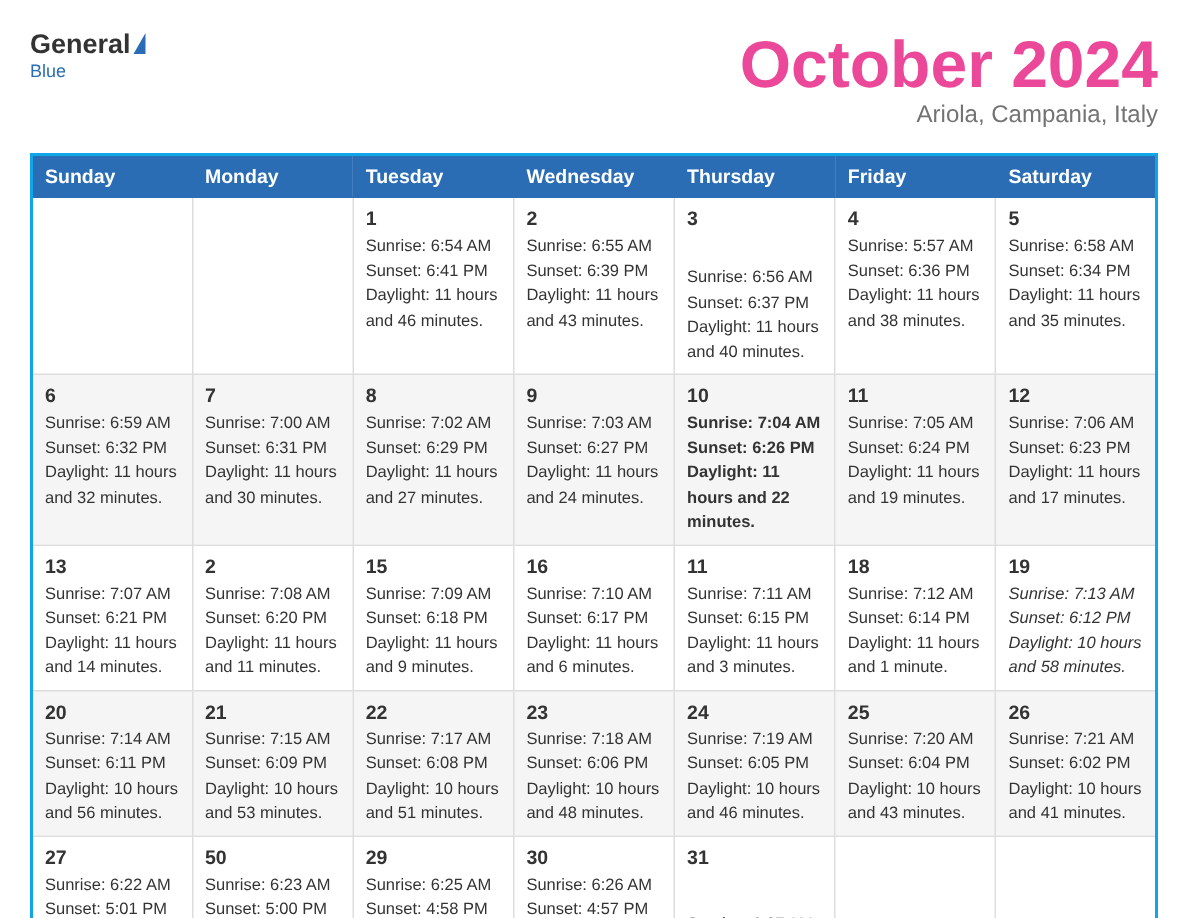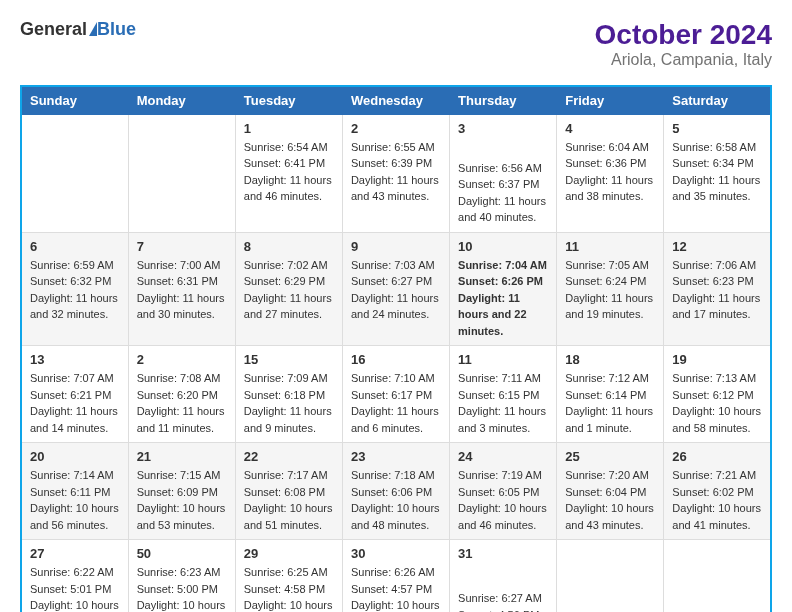--- a/index.html
+++ b/index.html
@@ -11,46 +11,46 @@
       padding: 20px;
     }
     .header {
       display: flex;
       justify-content: space-between;
       align-items: flex-start;
       margin-bottom: 16px;
     }
     .logo {
       display: flex;
-      flex-direction: row;
+      flex-direction: column;
       align-items: flex-start;
     }
     .logo-general {
       font-size: 18px;
       font-weight: bold;
       color: #333;
       line-height: 1;
     }
     .logo-blue {
-      font-size: 18px;
-      font-weight: bold;
+      font-size: 12px;
+      font-weight: normal;
       color: #2a6db5;
       line-height: 1;
     }
     .logo-row {
       display: flex;
       align-items: center;
     }
     .title-area {
       text-align: right;
     }
     .month-title {
-      font-size: 28px;
+      font-size: 44px;
       font-weight: bold;
-      color: #4c1d95;
+      color: #ec4899;
       line-height: 1.1;
     }
     .location {
       font-size: 16px;
       color: #737373;
     }
     .calendar {
       width: 100%;
       border-collapse: collapse;
       border: 2px solid #0ea5e9;
@@ -138,21 +138,21 @@
 Daylight: 11 hours and 43 minutes.</div>
         </td>
         <td>
           <div class="day-num">3</div>
           <div class="day-info" style="white-space: pre-line; margin-top: 24px;">Sunrise: 6:56 AM
 Sunset: 6:37 PM
 Daylight: 11 hours and 40 minutes.</div>
         </td>
         <td>
           <div class="day-num">4</div>
-          <div class="day-info" style="white-space: pre-line;">Sunrise: 6:04 AM
+          <div class="day-info" style="white-space: pre-line;">Sunrise: 5:57 AM
 Sunset: 6:36 PM
 Daylight: 11 hours and 38 minutes.</div>
         </td>
         <td>
           <div class="day-num">5</div>
           <div class="day-info" style="white-space: pre-line;">Sunrise: 6:58 AM
 Sunset: 6:34 PM
 Daylight: 11 hours and 35 minutes.</div>
         </td>
       </tr>
@@ -232,21 +232,21 @@
 Daylight: 11 hours and 3 minutes.</div>
         </td>
         <td>
           <div class="day-num">18</div>
           <div class="day-info" style="white-space: pre-line;">Sunrise: 7:12 AM
 Sunset: 6:14 PM
 Daylight: 11 hours and 1 minute.</div>
         </td>
         <td>
           <div class="day-num">19</div>
-          <div class="day-info" style="white-space: pre-line;">Sunrise: 7:13 AM
+          <div class="day-info" style="white-space: pre-line; font-style: italic;">Sunrise: 7:13 AM
 Sunset: 6:12 PM
 Daylight: 10 hours and 58 minutes.</div>
         </td>
       </tr>
       <tr>
         <td>
           <div class="day-num">20</div>
           <div class="day-info" style="white-space: pre-line;">Sunrise: 7:14 AM
 Sunset: 6:11 PM
 Daylight: 10 hours and 56 minutes.</div>

